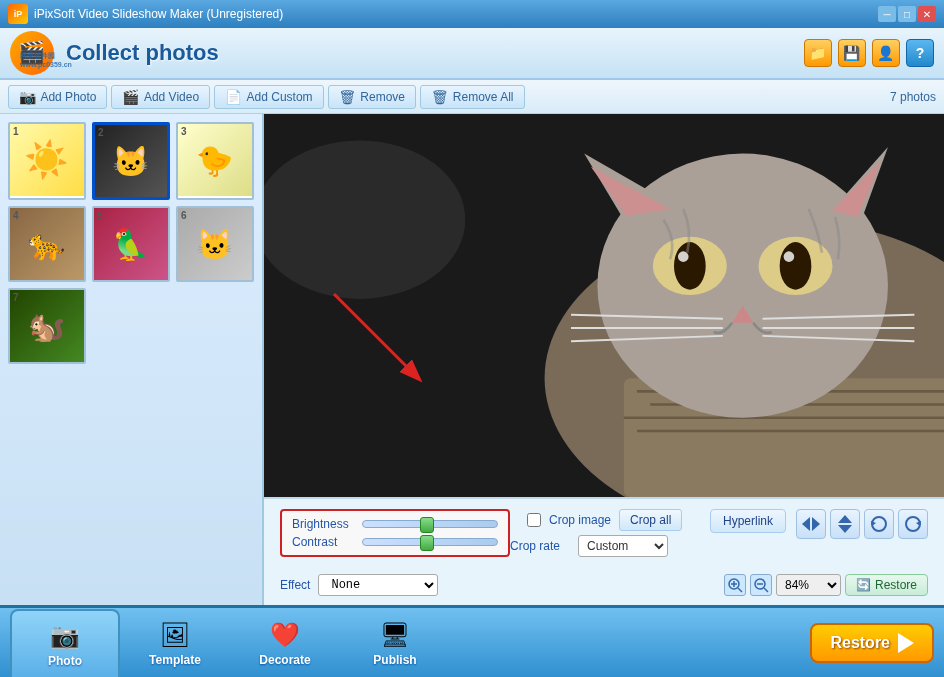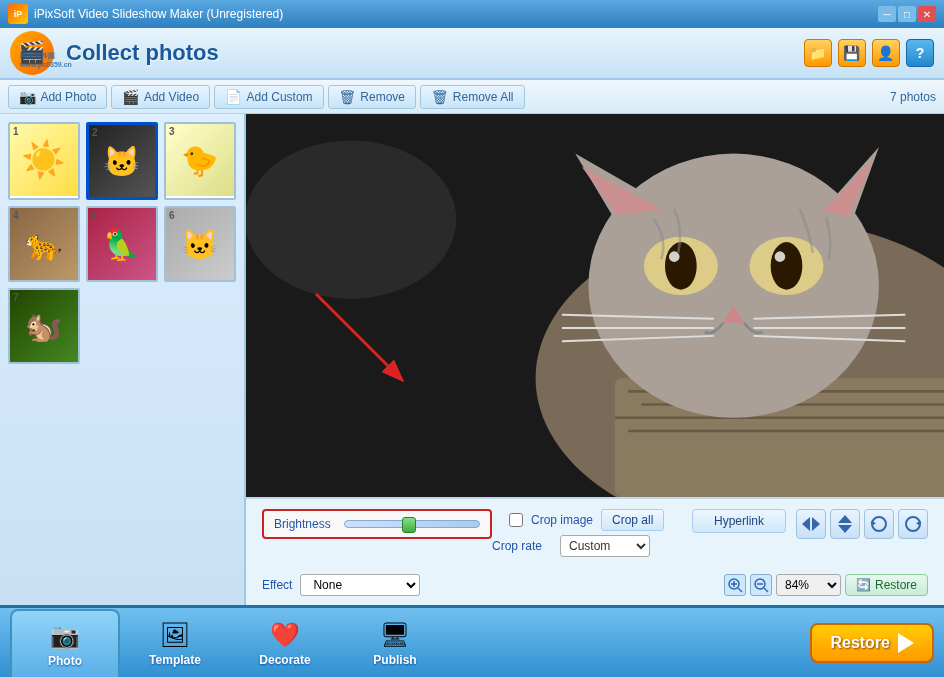--- a/index.html
+++ b/index.html
@@ -254,21 +254,21 @@
       background: linear-gradient(to bottom, #f0f8ff, #d0e8f8);
       border: 1px solid #aaccee;
       border-radius: 3px;
       cursor: pointer;
       font-size: 12px;
       color: #224488;
     }
 
     #hyperlink-section { display: flex; align-items: center; }
     .hyperlink-btn {
-      padding: 4px 21px;
+      padding: 4px 12px;
       background: linear-gradient(to bottom, #eef6ff, #d0e8f8);
       border: 1px solid #aaccee;
       border-radius: 4px;
       cursor: pointer;
       font-size: 12px;
       color: #224488;
     }
 
     
     #arrow-tools-row {
@@ -287,20 +287,21 @@
       color: #336699;
     }
     .effect-label { color: #2255aa; font-size: 12px; }
     .effect-select {
       padding: 2px 8px;
       background: white;
       border: 1px solid #aaa;
       border-radius: 3px;
       font-size: 12px;
       width: 120px;
+      font-family: Liberation Mono, monospace;
     }
     .zoom-section { display: flex; align-items: center; gap: 4px; margin-left: auto; }
     .zoom-btn {
       width: 22px; height: 22px;
       background: #cce8ff;
       border: 1px solid #88aacc;
       border-radius: 3px;
       cursor: pointer;
       font-size: 14px;
       display: flex; align-items: center; justify-content: center;
@@ -573,20 +574,26 @@
       </div>
     </div>
 
     <div id="edit-controls">
 
       <div id="edit-area">
 
         <div id="brightness-contrast-section">
           <div class="slider-row">
             <span class="slider-label">Brightness</span>
+            <div class="slider-track">
+              <div class="slider-thumb" style="left:48%;"></div>
+            </div>
+          </div>
+          <div class="slider-row">
+            <span class="slider-label">Contrast</span>
             <div class="slider-track">
               <div class="slider-thumb" style="left:48%;"></div>
             </div>
           </div>
         </div>
 
         <div id="crop-section">
           <div id="crop-row1">
             <input type="checkbox" class="crop-checkbox" style="">
             <span class="crop-label">Crop image</span>

